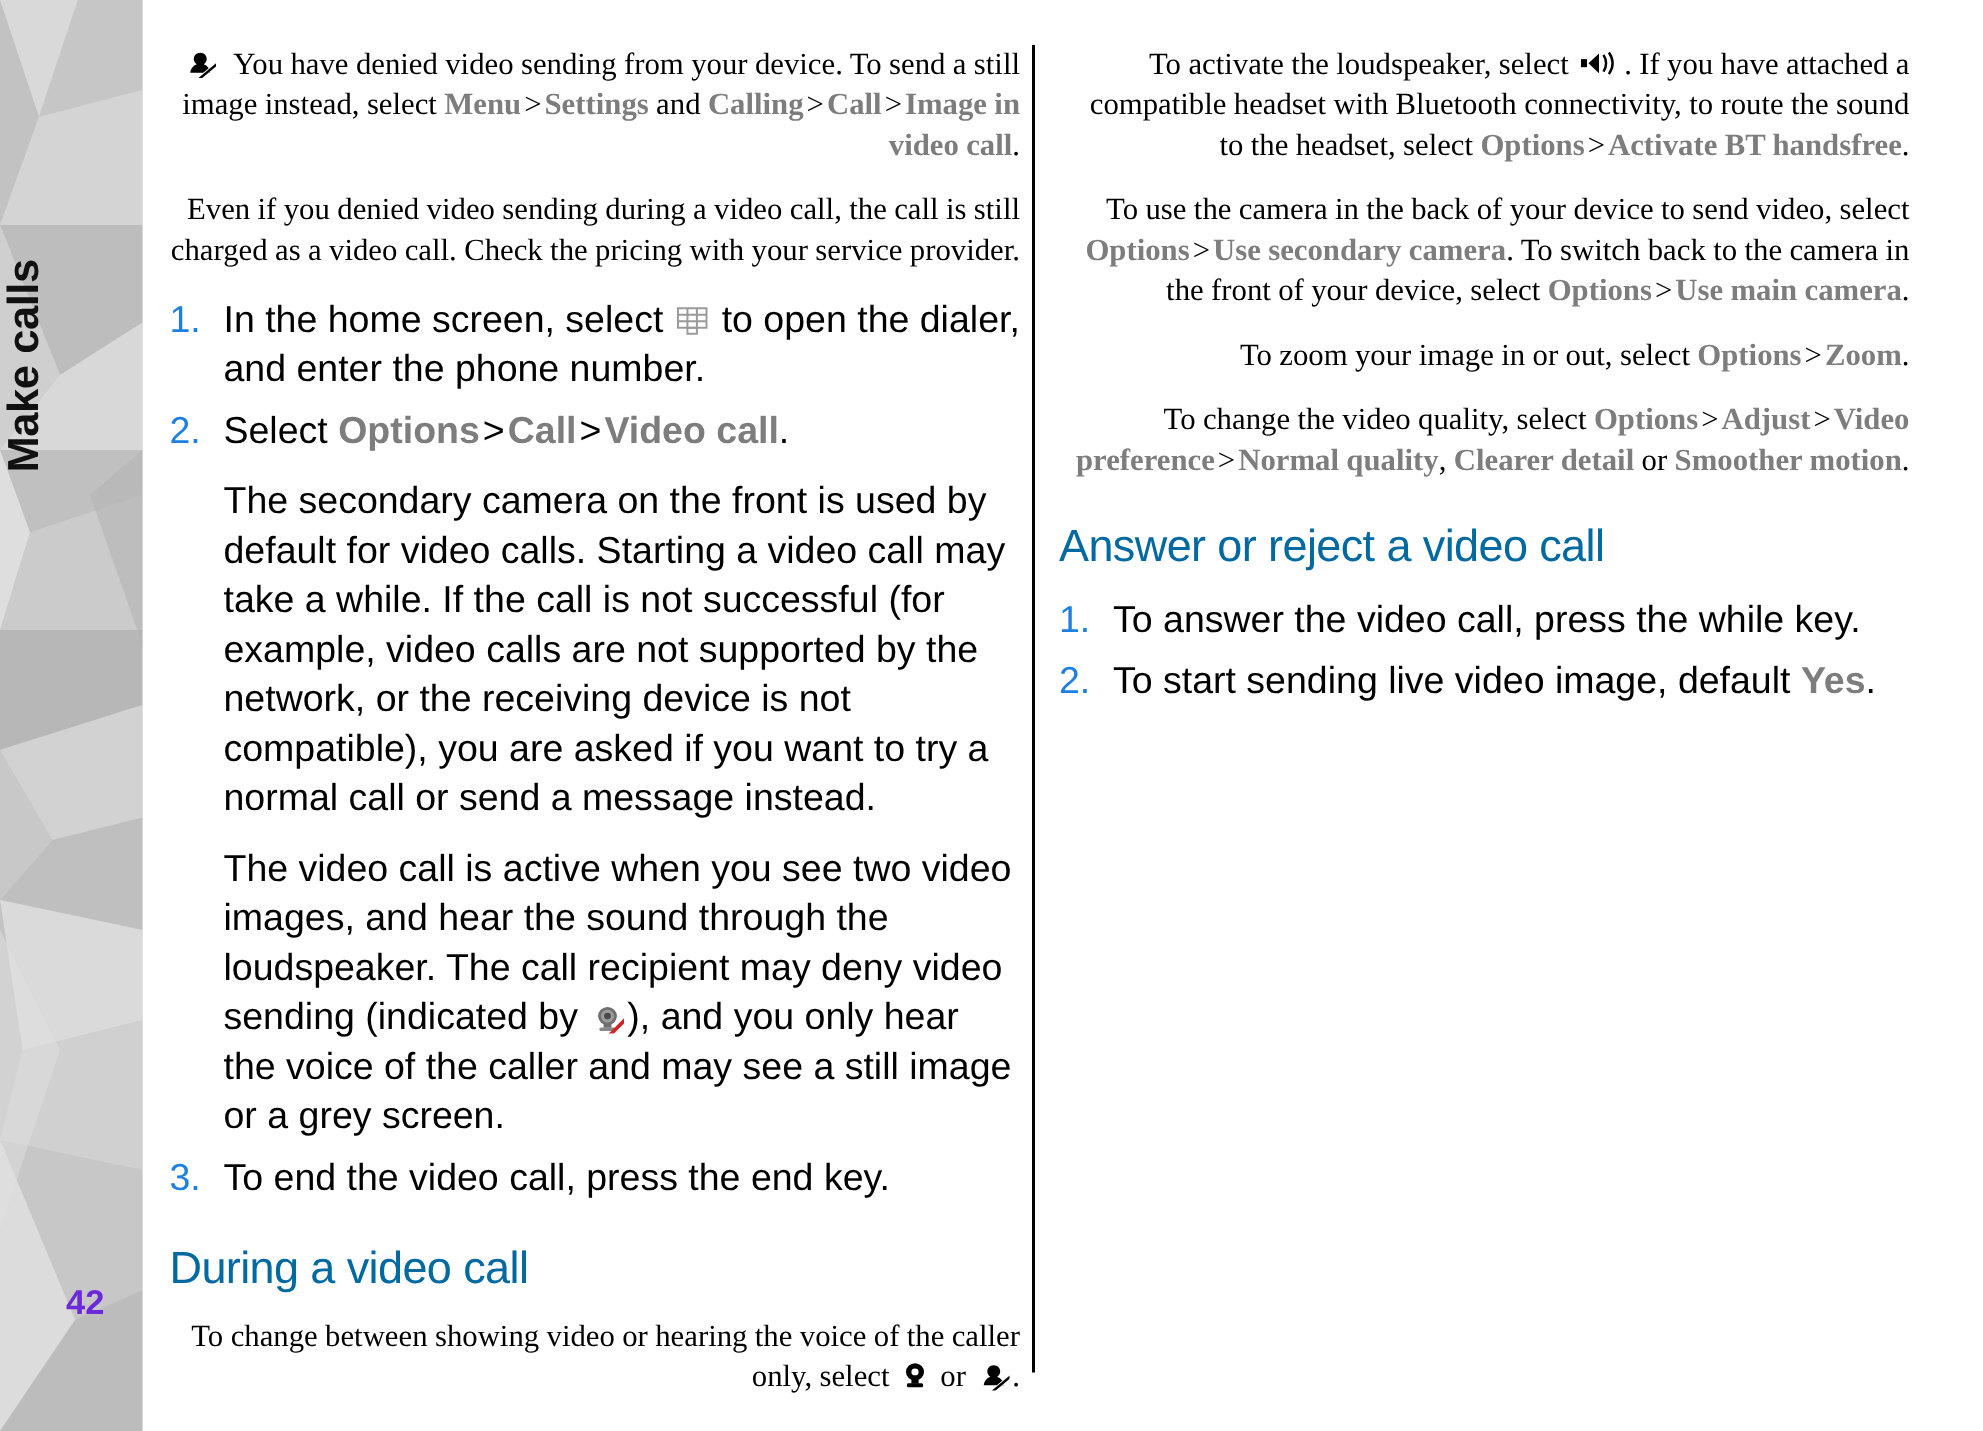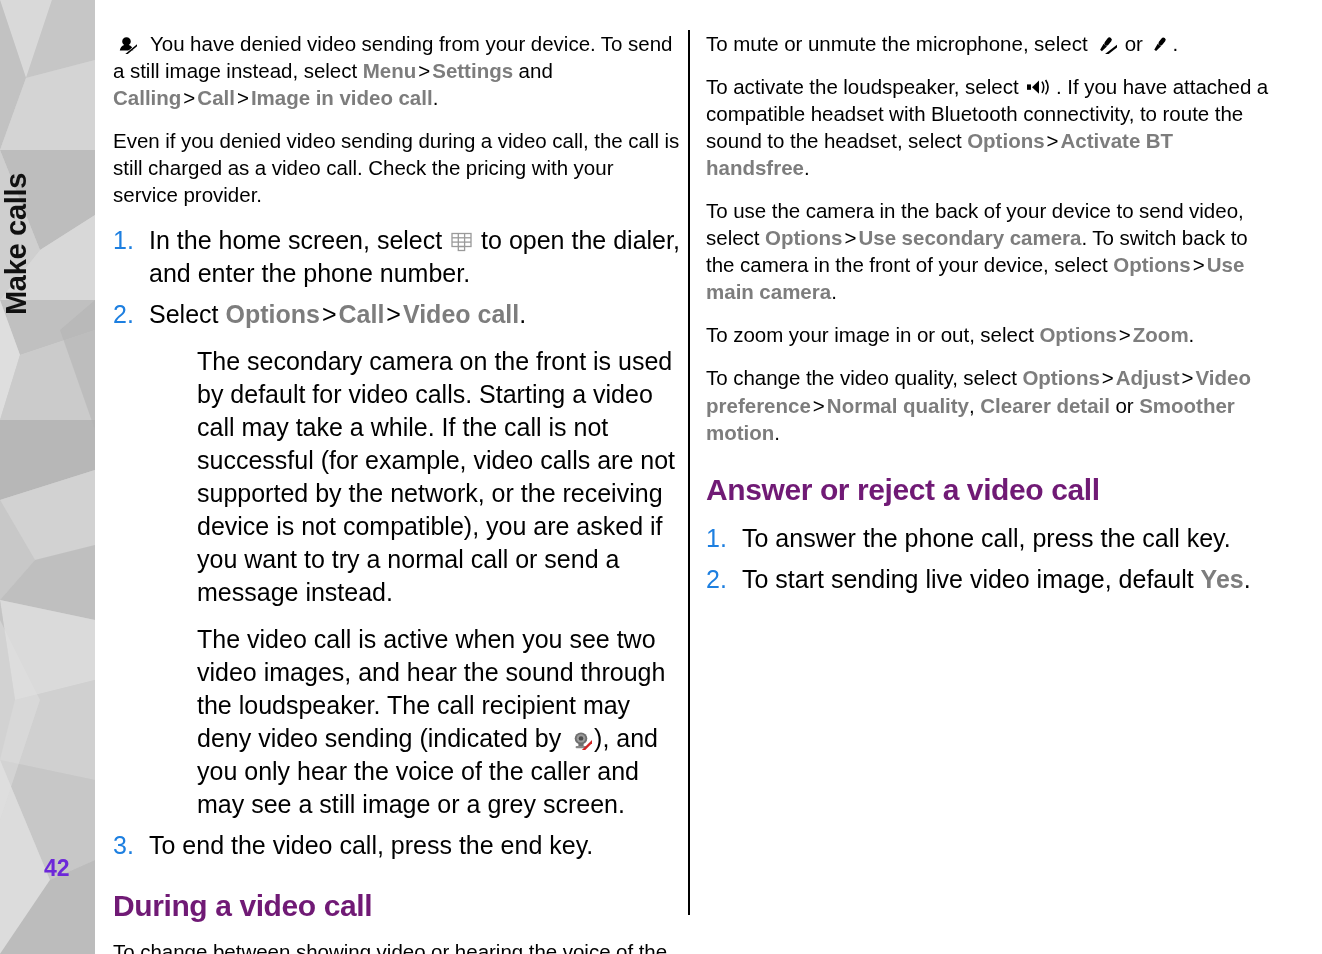--- a/index.html
+++ b/index.html
@@ -74,30 +74,31 @@
     width: 2px;
     height: 885px;
     background: #000000;
   }
 
   
   p.para {
     margin: 0 0 16px 0;
     font-size: 20.5px;
     line-height: 1.32;
-    text-align: left;
+    text-align: right;
     word-spacing: -0.2px;
+    font-family: Liberation Serif, serif;
   }
   h2.heading {
     margin: 26px 0 14px 0;
     font-size: 30px;
-    font-weight: bold;
+    font-weight: normal;
     line-height: 1.2;
     letter-spacing: -0.4px;
-    color: #701a75;
+    color: #0369a1;
   }
   .ui {
     color: #7d7d7d;
     font-weight: bold;
   }
   .sep {
     color: #000000;
     font-weight: normal;
     padding: 0 2px;
   }
@@ -122,21 +123,20 @@
     position: absolute;
     left: 0;
     top: 0;
     color: #1d7fe0;
     font-weight: normal;
   }
   ol.steps > li .sub {
     display: block;
     margin-top: 14px;
     margin-bottom: 4px;
-    margin-left: 48px;
   }
   ol.steps > li .sub:last-child { margin-bottom: 0; }
 
   
   .icon {
     display: inline-block;
     vertical-align: -3px;
     margin: 0 2px;
   }
   .icon svg { display: block; }
@@ -233,34 +233,20 @@
             <path d="M11.5 3.2c-2.5 0-4.3 1.9-4.3 4.2 0 1.5.8 2.8 2 3.5-2.4.9-4.1 2.9-4.4 5.6h13.4c-.3-2.7-2-4.7-4.4-5.6 1.2-.7 2-2 2-3.5 0-2.3-1.8-4.2-4.3-4.2z" fill="#000"></path>
             <rect x="-1" y="16.6" width="26" height="2.6" transform="rotate(-40 11 10)" fill="#fff"></rect>
             <rect x="0" y="17.2" width="24" height="1.6" transform="rotate(-40 11 10)" fill="#000"></rect>
           </svg></span><span>.</span>
     </p>
 
   </div>
 
   <div class="column" id="col-right">
 
-    <p class="para">
-      <span>To mute or unmute the microphone, select </span><span class="icon"><svg width="22" height="20" viewBox="0 0 22 20">
-            <g transform="rotate(38 11 10)">
-              <rect x="8.8" y="2.2" width="4.6" height="9.2" rx="2.3" fill="#000"></rect>
-              <path d="M9 11.4 L13.2 11.4 L12.2 18.2 L10 18.2 Z" fill="#000"></path>
-            </g>
-            <rect x="0" y="17.3" width="24" height="2.2" transform="rotate(-38 11 10)" fill="#000"></rect>
-          </svg></span><span> or </span><span class="icon"><svg width="20" height="20" viewBox="0 0 20 20">
-            <g transform="rotate(38 10 10)">
-              <rect x="7.8" y="2.4" width="4.6" height="8.8" rx="2.3" fill="#000"></rect>
-              <path d="M8 11.2 L12.2 11.2 L11.3 18 L9 18 Z" fill="#000"></path>
-            </g>
-          </svg></span><span>.</span>
-    </p>
 
     <p class="para">
       <span>To activate the loudspeaker, select </span><span class="icon"><svg width="28" height="20" viewBox="0 0 28 20">
             <rect x="1" y="7.4" width="4" height="5.4" fill="#000"></rect>
             <path d="M6 10.2 L13 3.6 L13 16.8 L6 10.2 Z" fill="#000"></path>
             <path d="M16 4.6 Q19.5 10.2 16 15.8" fill="none" stroke="#000" stroke-width="1.6"></path>
             <path d="M19.6 3 Q24.6 10.2 19.6 17.4" fill="none" stroke="#000" stroke-width="1.6"></path>
           </svg></span><span>. If you have attached a compatible headset with Bluetooth connectivity, to route the sound to the headset, select </span><span class="ui">Options</span><span class="sep">&gt;</span><span class="ui">Activate BT handsfree</span><span>.</span>
     </p>
 
@@ -275,18 +261,18 @@
     </p>
 
     <p class="para">
       <span>To change the video quality, select </span><span class="ui">Options</span><span class="sep">&gt;</span><span class="ui">Adjust</span><span class="sep">&gt;</span><span class="ui">Video preference</span><span class="sep">&gt;</span><span class="ui">Normal quality</span><span>, </span><span class="ui">Clearer detail</span><span> or </span><span class="ui">Smoother motion</span><span>.</span>
     </p>
 
     <h2 class="heading">Answer or reject a video call</h2>
 
 
     <ol class="steps">
-      <li>To answer the phone call, press the call key.</li>
+      <li>To answer the video call, press the while key.</li>
       <li><span>To start sending live video image, default </span><span class="ui">Yes</span><span>.</span></li>
     </ol>
 
   </div>
 </div>
 
 </body></html>

